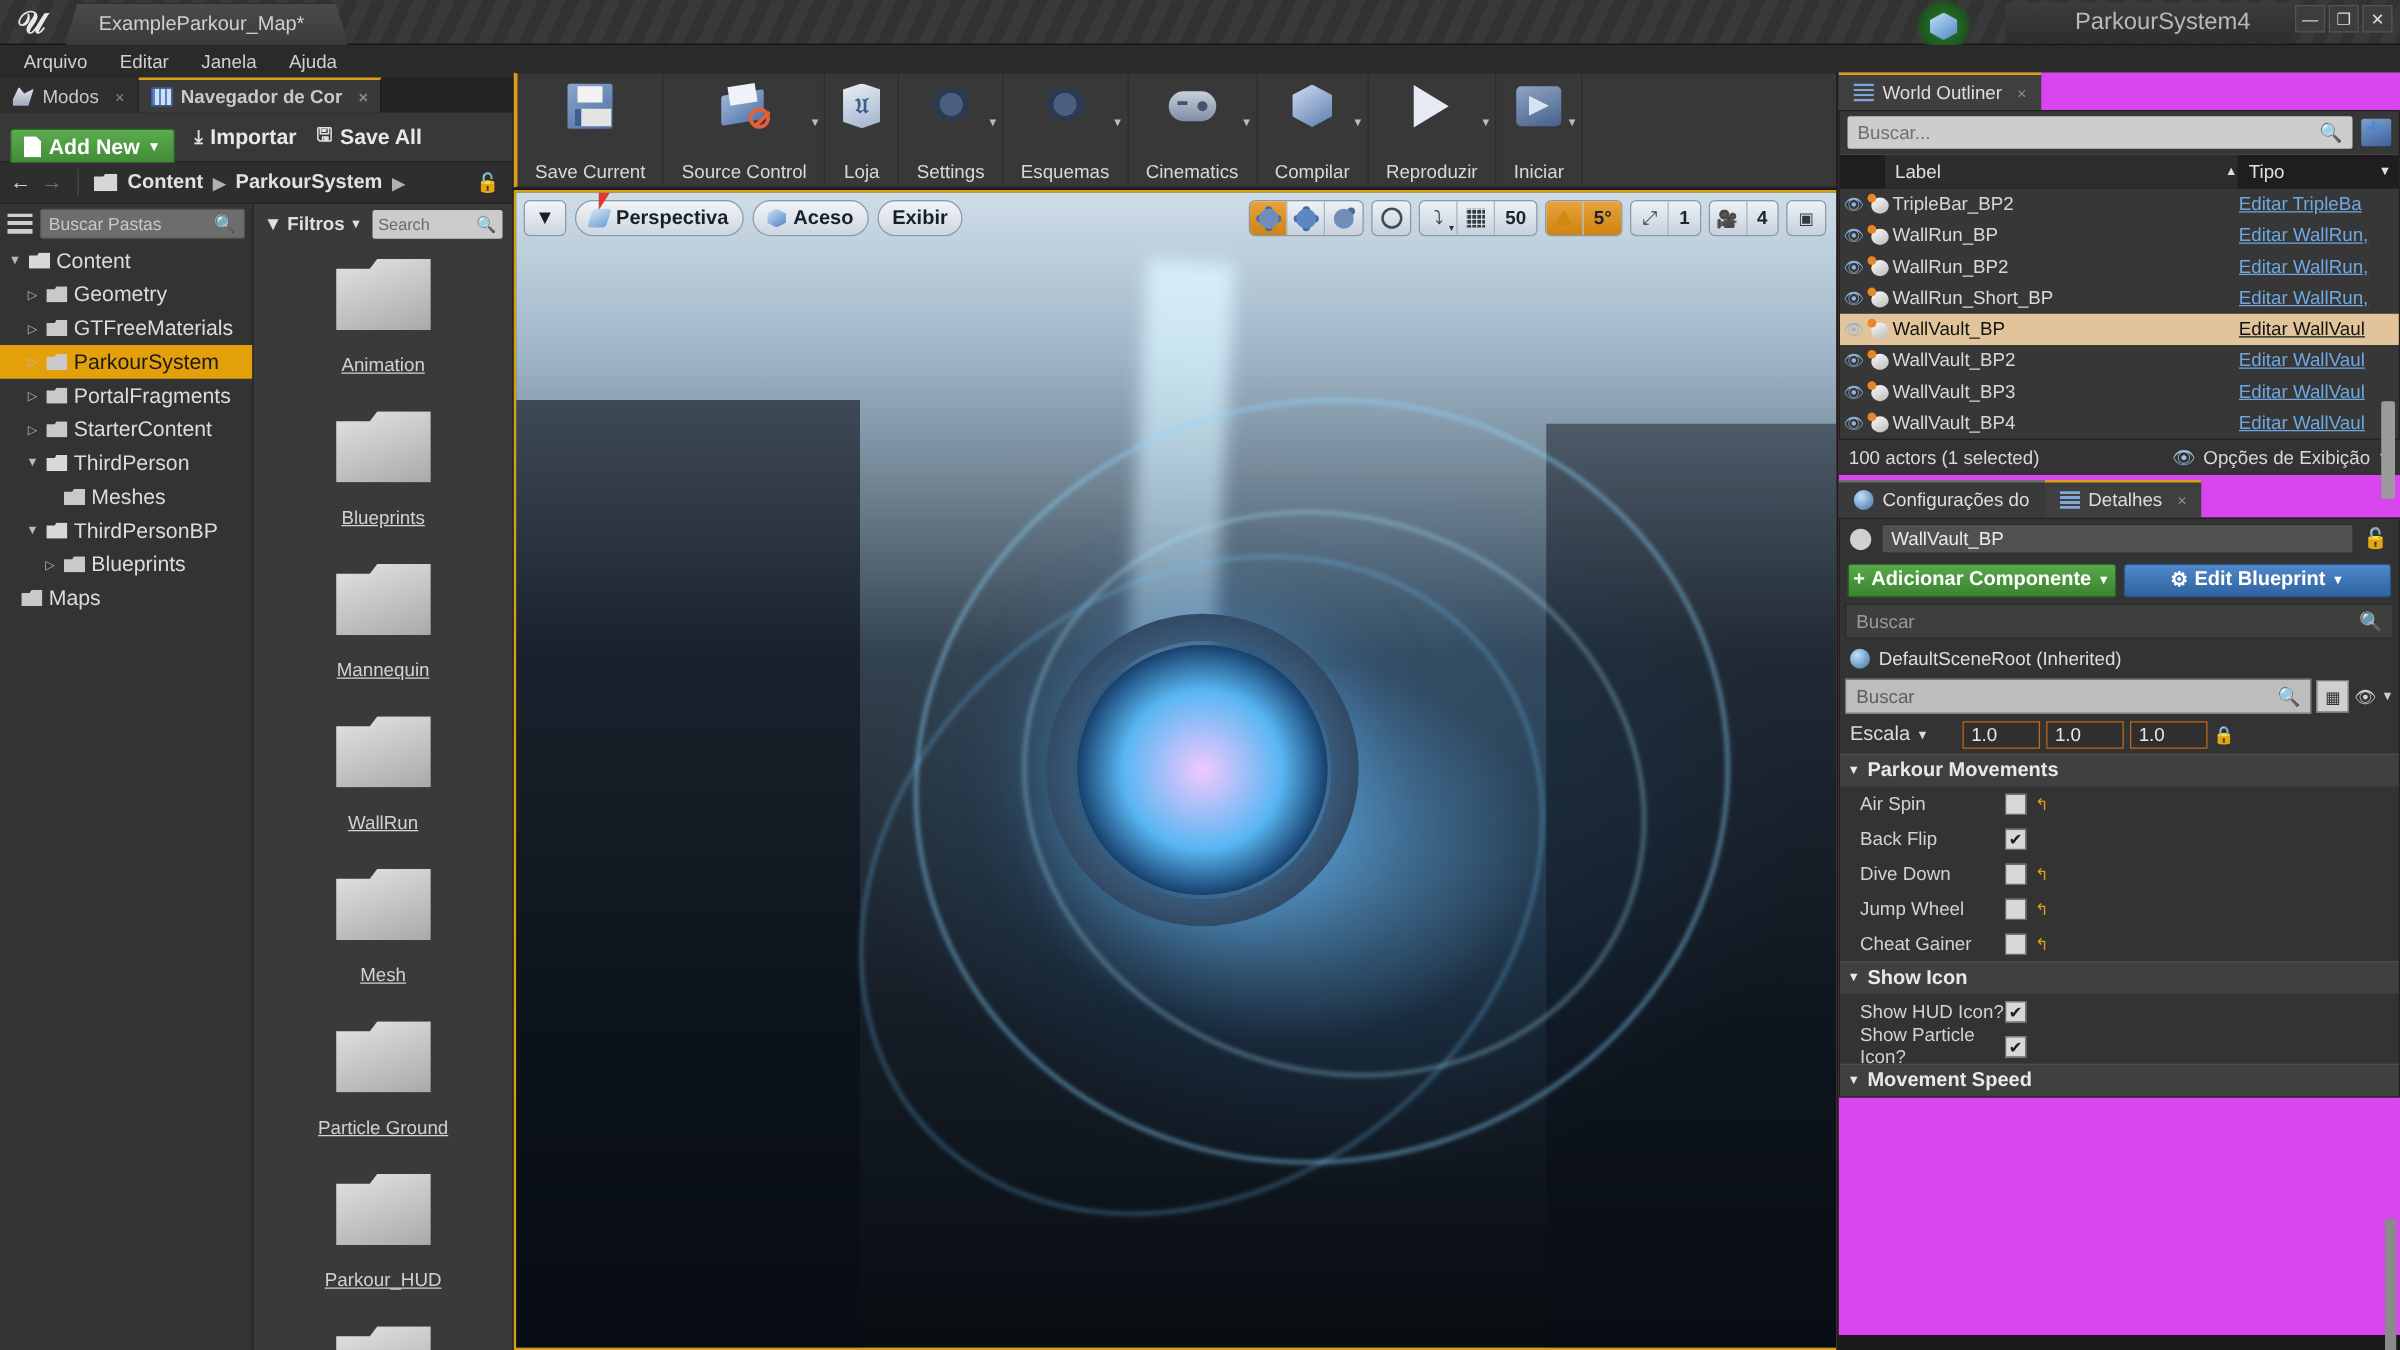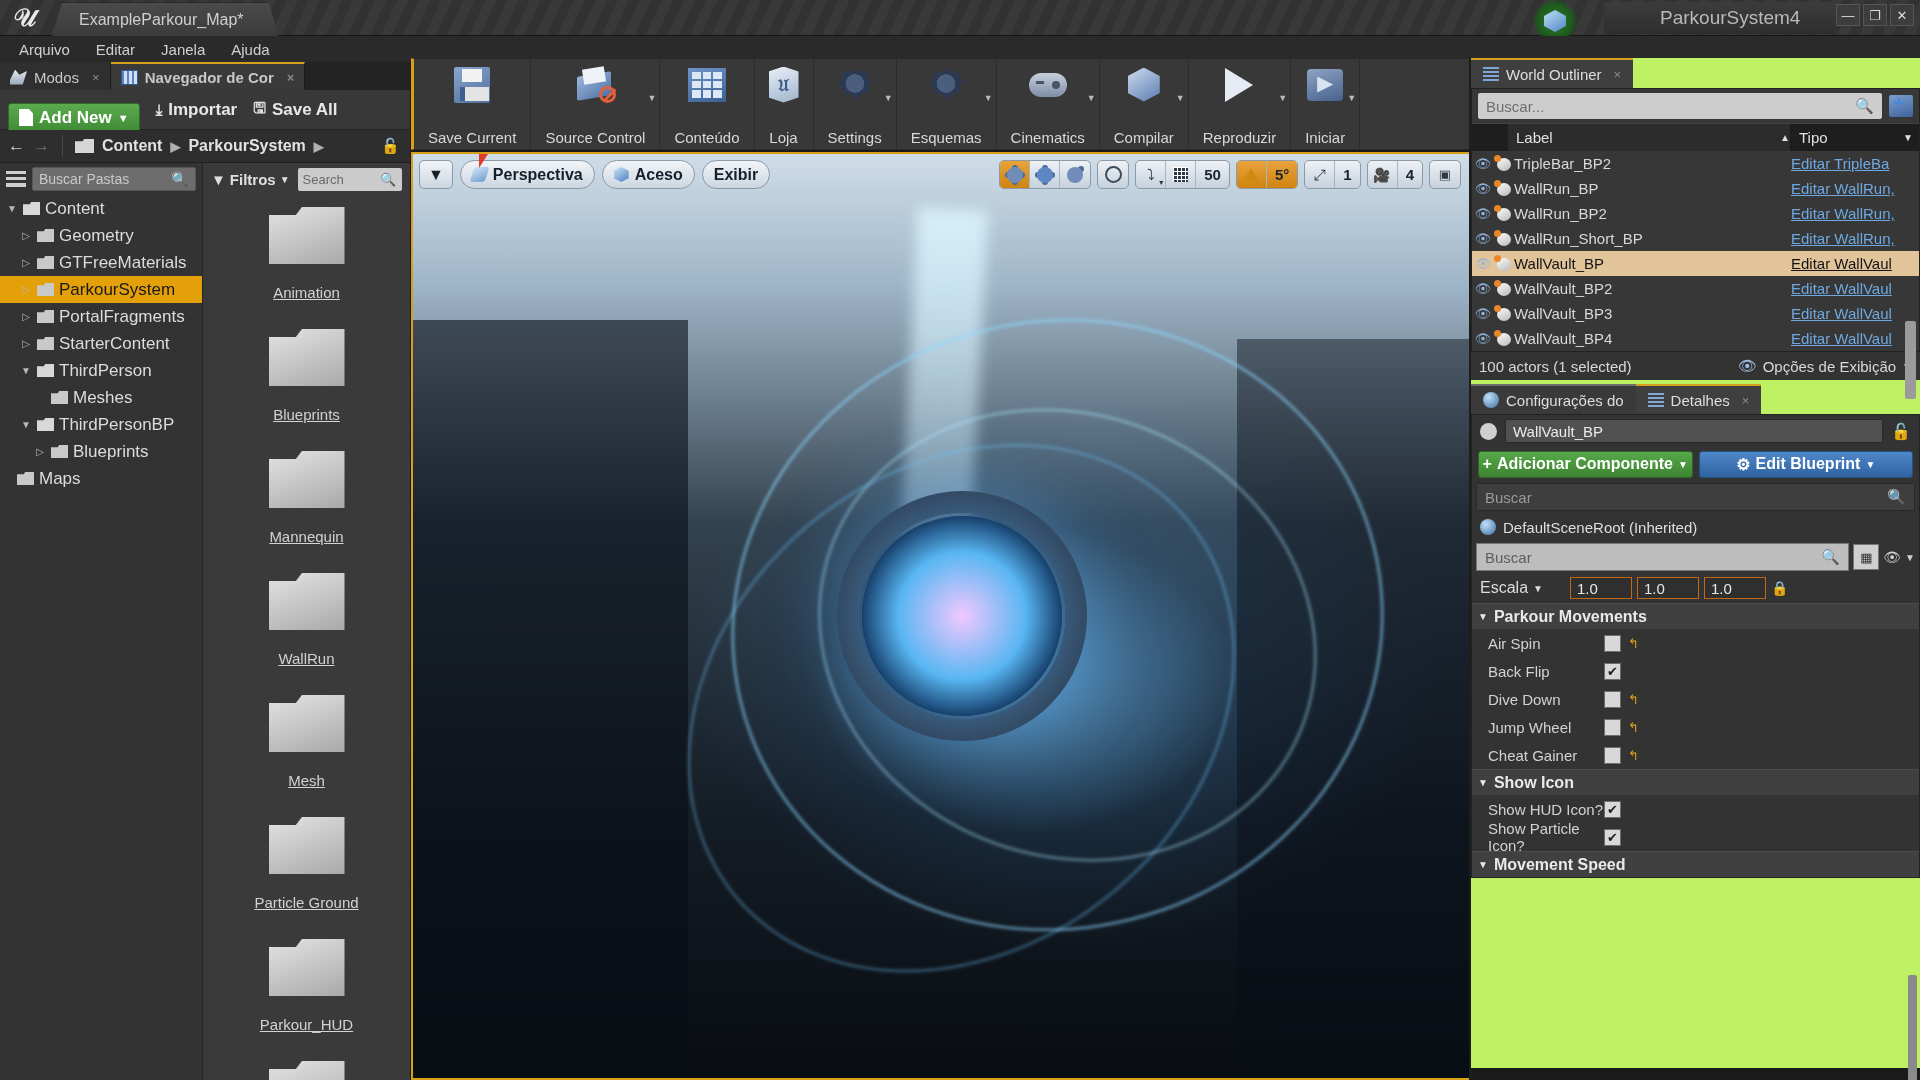--- a/index.html
+++ b/index.html
@@ -197,21 +197,21 @@
   .gizmo { width:16px; height:16px; background:#6f8db8; border-radius:50%;
     box-shadow:0 -7px 0 -5px #4a6c99, 0 7px 0 -5px #4a6c99, -7px 0 0 -5px #4a6c99, 7px 0 0 -5px #4a6c99; }
   .gridico { width:15px; height:15px; background:#2f3a46;
     background-image:linear-gradient(#fff 1px,transparent 1px),linear-gradient(90deg,#fff 1px,transparent 1px);
     background-size:4px 4px; }
   .globeico { width:17px; height:17px; border-radius:50%; border:2px solid #3d4c5d; }
   .angico { width:0;height:0;border-left:8px solid transparent;border-right:8px solid transparent;border-bottom:13px solid #d08a12; }
   .caret { position:absolute; bottom:1px; right:2px; font-size:8px; color:#2a3440; }
 
   
-  .rpanel { position:absolute; right:0; top:58px; width:449px; bottom:12px; background:#bef264; }
+  .rpanel { position:absolute; right:0; top:58px; width:449px; bottom:12px; background:#d946ef; }
   .otab { height:30px; display:flex; }
   .otabbtn { display:flex; align-items:center; gap:7px; padding:0 12px; font-size:15px;
     color:#dedede; background:#3a3a3a; border-top:2px solid #6e6e6e; }
   .otabbtn.active { background:#3f3f3f; border-top:2px solid #d8a018; }
   .otabbtn .x { color:#8c8c8c; font-size:13px; margin-left:5px; }
   .ol-list-ico { width:16px; height:14px; background:
     linear-gradient(#7fa8d8 0 2px,transparent 2px 4px,#7fa8d8 4px 6px,transparent 6px 8px,#7fa8d8 8px 10px,transparent 10px 12px,#7fa8d8 12px 14px); }
 
   .obody { background:#373737; border:1px solid #222; }
   .osearchrow { height:34px; display:flex; align-items:center; gap:7px; padding:4px 6px; }
@@ -476,36 +476,20 @@
               <span class="bx"></span>
               <span class="pp"></span>
               <span class="no"></span>
             </div>
           </div>
           <div class="lbl">Source Control</div>
           <div class="dd">▼</div>
         </div>
         <div class="mt">
           <div class="ico">
-            <div class="ico-cont">
-              <i></i>
-              <i></i>
-              <i></i>
-              <i></i>
-              <i></i>
-              <i></i>
-              <i></i>
-              <i></i>
-              <i></i>
-            </div>
-          </div>
-          <div class="lbl">Conteúdo</div>
-        </div>
-        <div class="mt">
-          <div class="ico">
             <div class="ico-loja">𝔘</div>
           </div>
           <div class="lbl">Loja</div>
         </div>
         <div class="mt">
           <div class="ico">
             <div class="ico-set"></div>
           </div>
           <div class="lbl">Settings</div>
           <div class="dd">▼</div>

